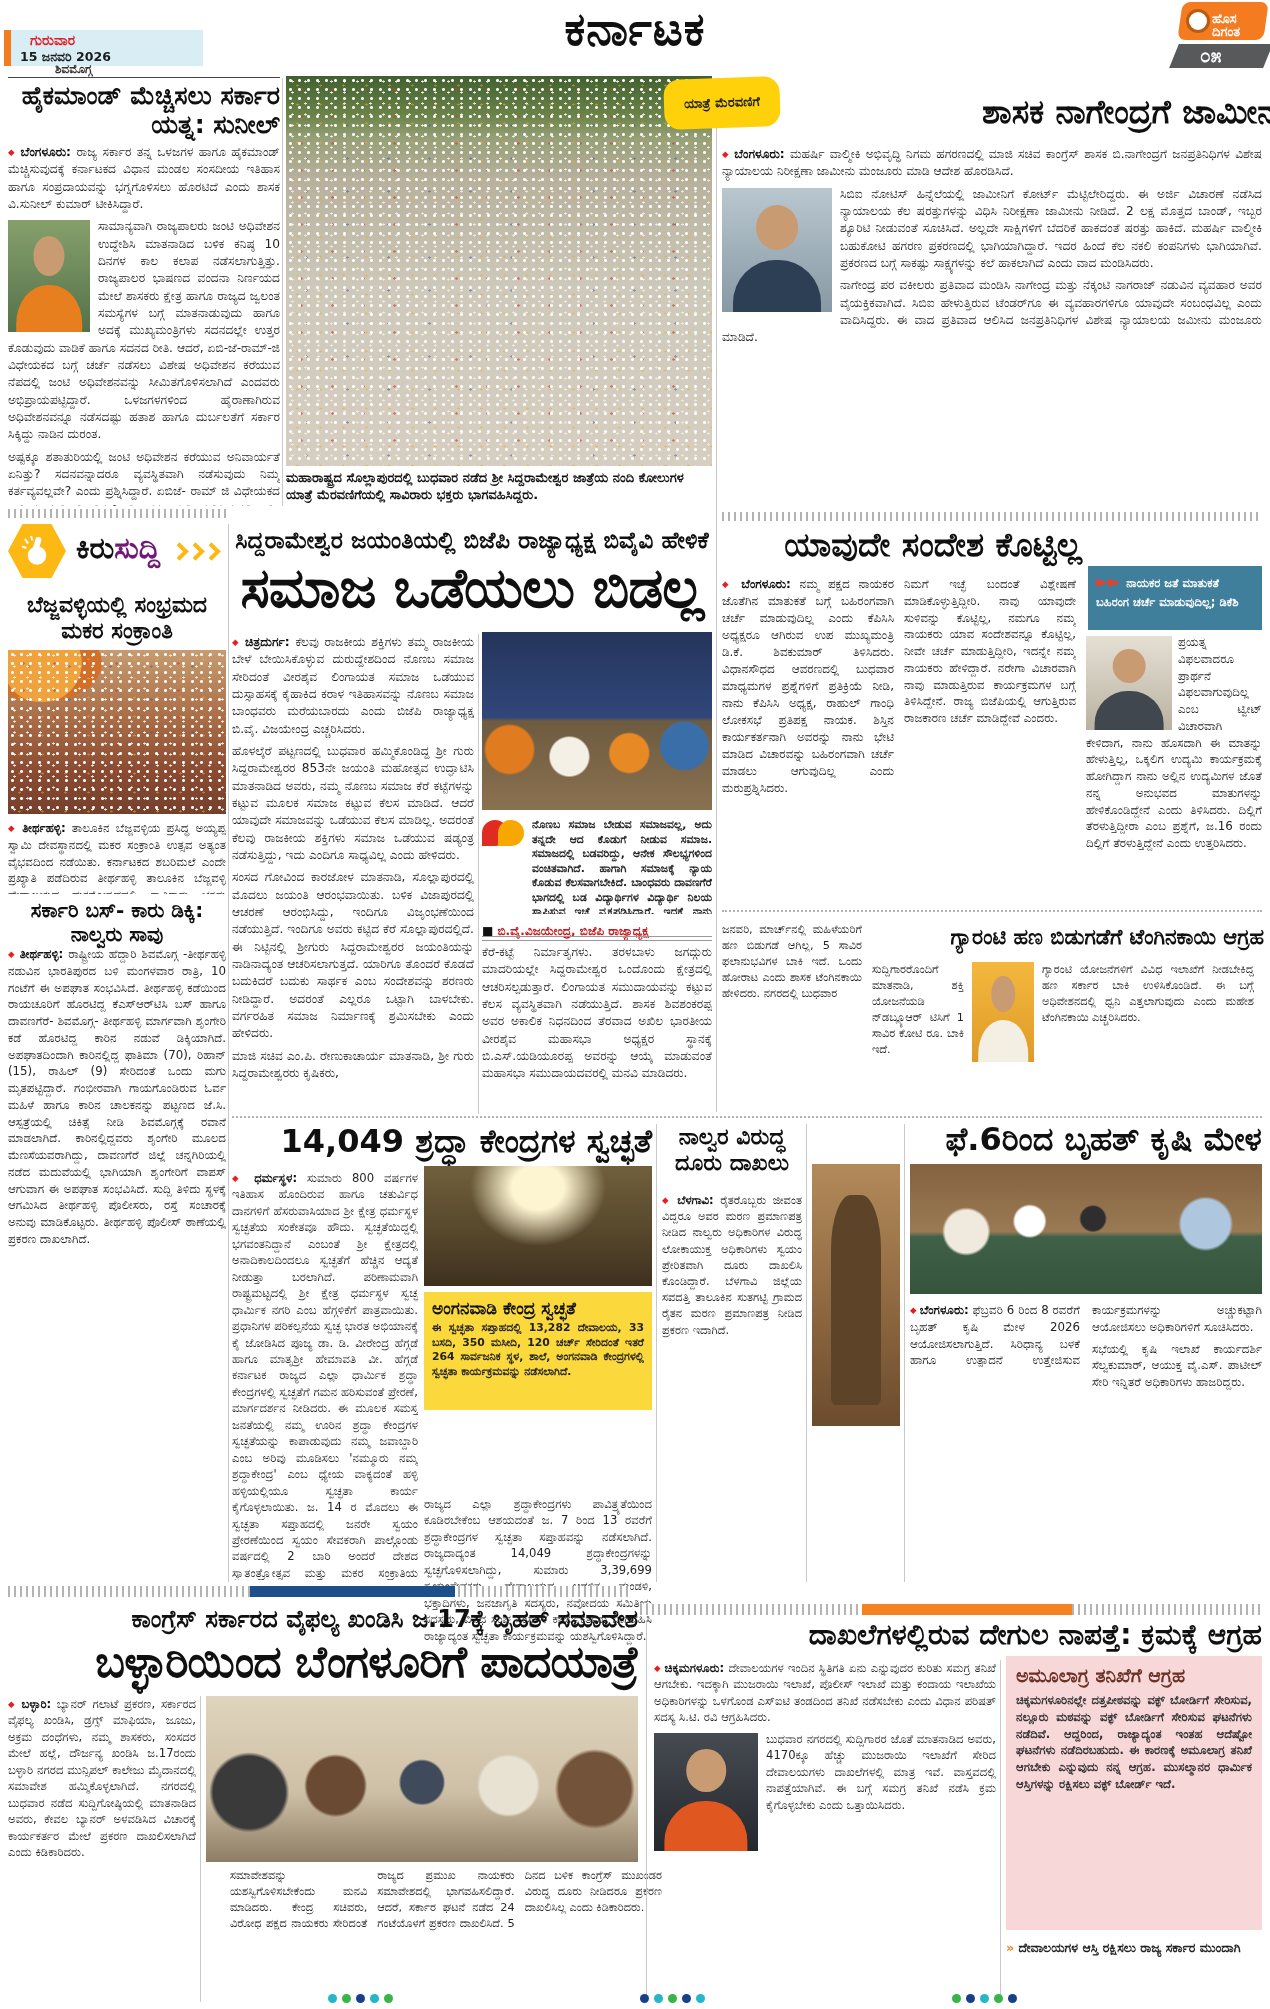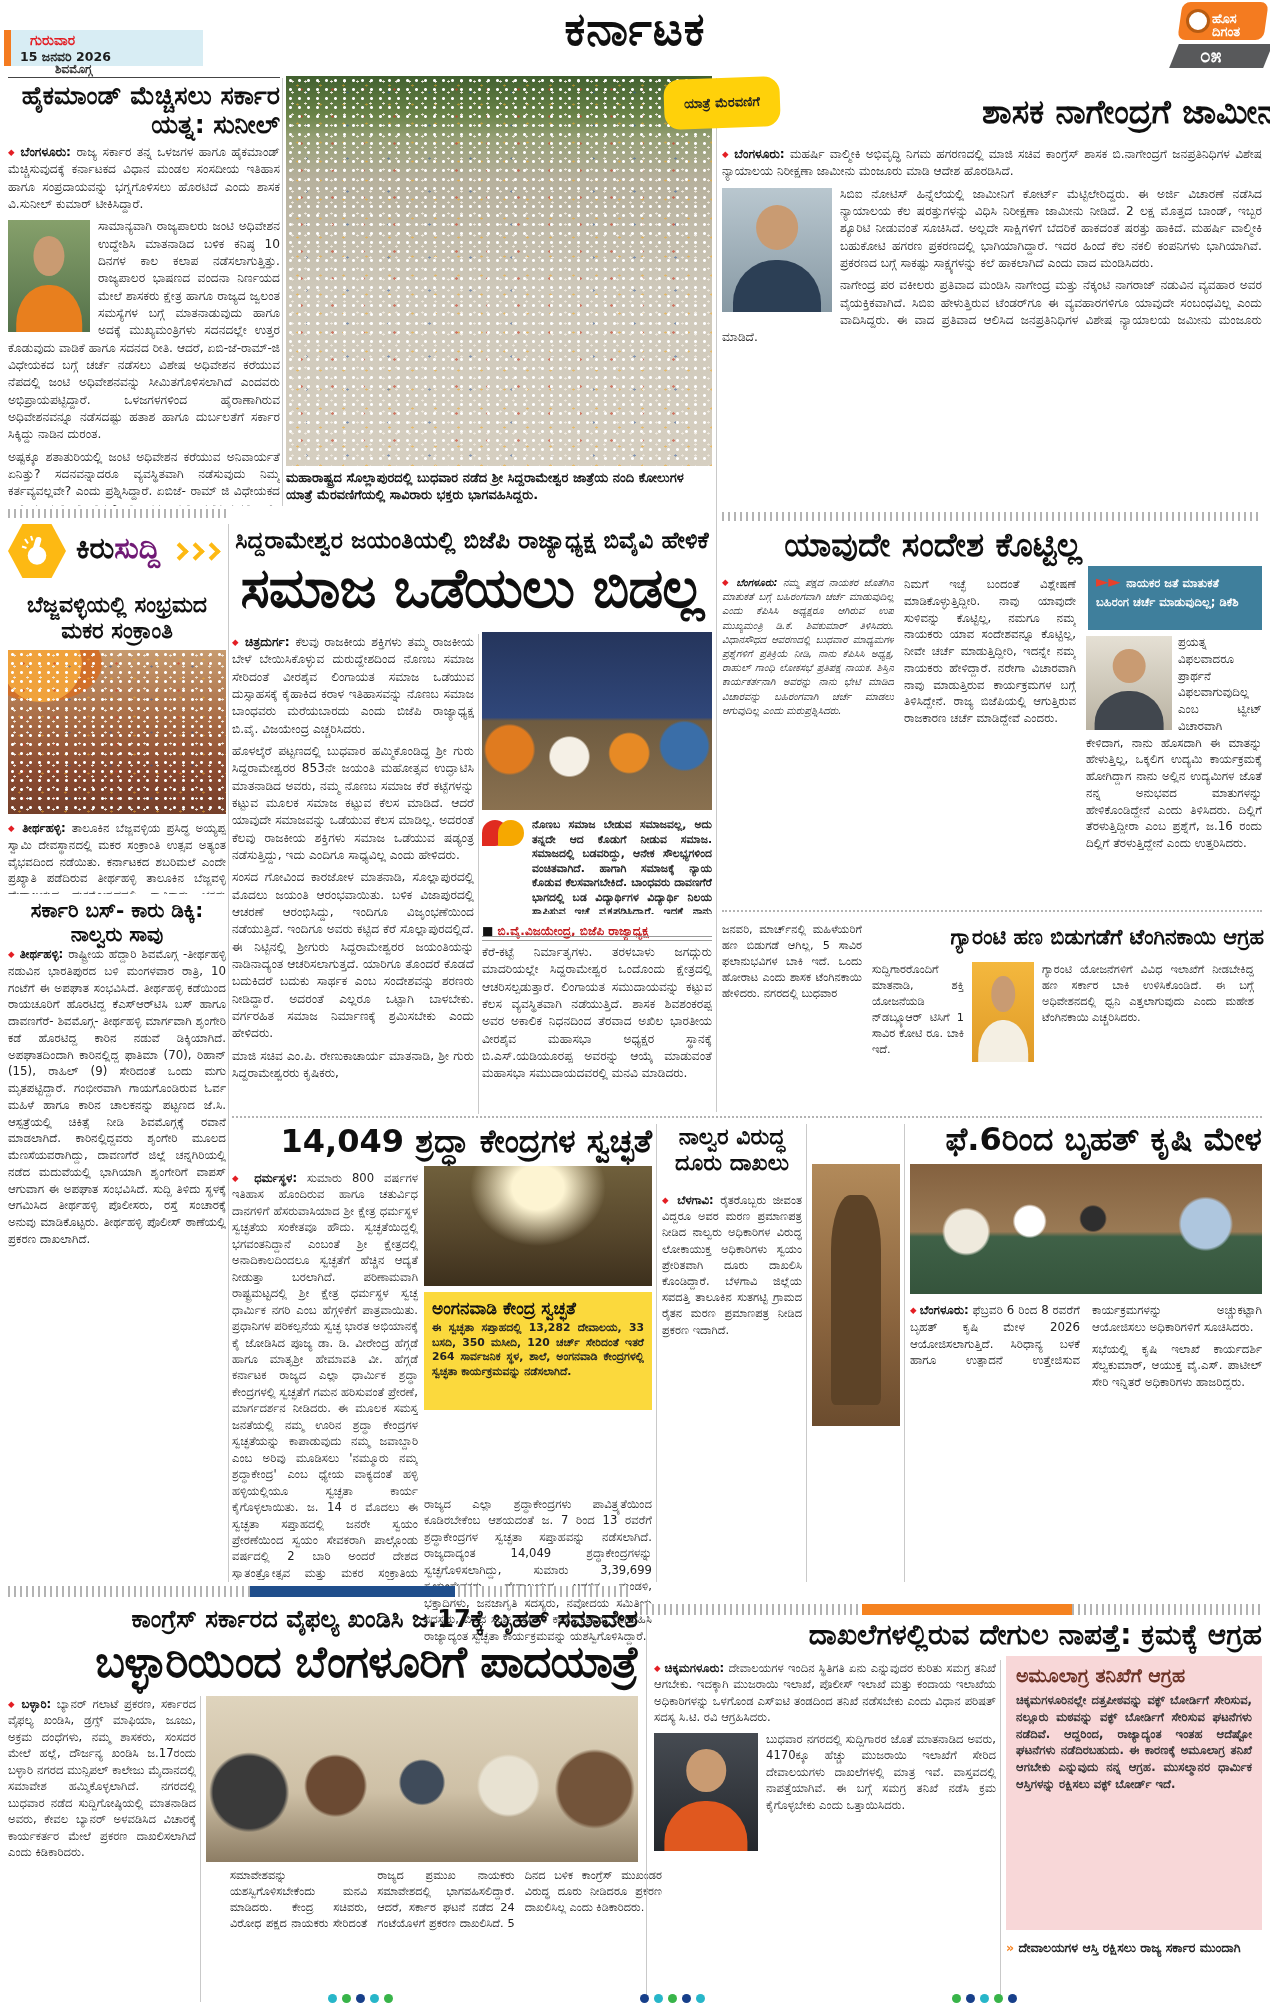--- a/index.html
+++ b/index.html
@@ -165,21 +165,21 @@
   <div class="abs bt" style="left:482px;top:944px;width:230px;height:170px;overflow:hidden;">
     <p>ಕೆರೆ-ಕಟ್ಟೆ ನಿರ್ಮಾತೃಗಳು. ತರಳಬಾಳು ಜಗದ್ಗುರು ಮಾದರಿಯಲ್ಲೇ ಸಿದ್ದರಾಮೇಶ್ವರ ಒಂದೊಂದು ಕ್ಷೇತ್ರದಲ್ಲಿ ಆಚರಿಸಲ್ಪಡುತ್ತಾರೆ. ಲಿಂಗಾಯತ ಸಮುದಾಯವನ್ನು ಕಟ್ಟುವ ಕೆಲಸ ವ್ಯವಸ್ಥಿತವಾಗಿ ನಡೆಯುತ್ತಿದೆ. ಶಾಸಕ ಶಿವಶಂಕರಪ್ಪ ಅವರ ಅಕಾಲಿಕ ನಿಧನದಿಂದ ತೆರವಾದ ಅಖಿಲ ಭಾರತೀಯ ವೀರಶೈವ ಮಹಾಸಭಾ ಅಧ್ಯಕ್ಷರ ಸ್ಥಾನಕ್ಕೆ ಬಿ.ಎಸ್.ಯಡಿಯೂರಪ್ಪ ಅವರನ್ನು ಆಯ್ಕೆ ಮಾಡುವಂತೆ ಮಹಾಸಭಾ ಸಮುದಾಯದವರಲ್ಲಿ ಮನವಿ ಮಾಡಿದರು.</p>
   </div>
 
   <div class="hatch" style="left:722px;top:512px;width:540px;height:9px;"></div>
   <div class="abs hl" style="left:722px;top:527px;width:360px;font-size:33px;">ಯಾವುದೇ ಸಂದೇಶ ಕೊಟ್ಟಿಲ್ಲ</div>
   <div class="abs" style="left:1088px;top:566px;width:174px;height:64px;background:#3f7f9c;padding:6px 8px;box-sizing:border-box;">
     <span class="boxmk">►► </span><span style="color:#fff;font-weight:bold;font-size:11.5px;line-height:1.3;">ನಾಯಕರ ಜತೆ ಮಾತುಕತೆ ಬಹಿರಂಗ ಚರ್ಚೆ ಮಾಡುವುದಿಲ್ಲ; ಡಿಕೆಶಿ</span>
   </div>
   <div class="abs" style="left:722px;top:576px;width:540px;height:332px;display:flex;gap:10px;">
-    <div class="bt" style="width:172px;height:330px;overflow:hidden;font-size:10px;font-style:italic;">
+    <div class="bt" style="width:172px;height:330px;overflow:hidden;font-size:12px;">
       <p><span class="dl">ಬೆಂಗಳೂರು:</span> <span>ನಮ್ಮ ಪಕ್ಷದ ನಾಯಕರ ಜೊತೆಗಿನ ಮಾತುಕತೆ ಬಗ್ಗೆ ಬಹಿರಂಗವಾಗಿ ಚರ್ಚೆ ಮಾಡುವುದಿಲ್ಲ ಎಂದು ಕೆಪಿಸಿಸಿ ಅಧ್ಯಕ್ಷರೂ ಆಗಿರುವ ಉಪ ಮುಖ್ಯಮಂತ್ರಿ ಡಿ.ಕೆ. ಶಿವಕುಮಾರ್ ತಿಳಿಸಿದರು. ವಿಧಾನಸೌಧದ ಆವರಣದಲ್ಲಿ ಬುಧವಾರ ಮಾಧ್ಯಮಗಳ ಪ್ರಶ್ನೆಗಳಿಗೆ ಪ್ರತಿಕ್ರಿಯೆ ನೀಡಿ, ನಾನು ಕೆಪಿಸಿಸಿ ಅಧ್ಯಕ್ಷ, ರಾಹುಲ್ ಗಾಂಧಿ ಲೋಕಸಭೆ ಪ್ರತಿಪಕ್ಷ ನಾಯಕ. ಶಿಸ್ತಿನ ಕಾರ್ಯಕರ್ತನಾಗಿ ಅವರನ್ನು ನಾನು ಭೇಟಿ ಮಾಡಿದ ವಿಚಾರವನ್ನು ಬಹಿರಂಗವಾಗಿ ಚರ್ಚೆ ಮಾಡಲು ಆಗುವುದಿಲ್ಲ ಎಂದು ಮರುಪ್ರಶ್ನಿಸಿದರು.</span></p>
     </div>
     <div class="bt" style="width:172px;height:330px;overflow:hidden;font-size:11.8px;">
       <p>ನಿಮಗೆ ಇಚ್ಛೆ ಬಂದಂತೆ ವಿಶ್ಲೇಷಣೆ ಮಾಡಿಕೊಳ್ಳುತ್ತಿದ್ದೀರಿ. ನಾವು ಯಾವುದೇ ಸುಳಿವನ್ನು ಕೊಟ್ಟಿಲ್ಲ, ನಮಗೂ ನಮ್ಮ ನಾಯಕರು ಯಾವ ಸಂದೇಶವನ್ನೂ ಕೊಟ್ಟಿಲ್ಲ, ನೀವೇ ಚರ್ಚೆ ಮಾಡುತ್ತಿದ್ದೀರಿ, ಇದನ್ನೇ ನಮ್ಮ ನಾಯಕರು ಹೇಳಿದ್ದಾರೆ. ನರೇಗಾ ವಿಚಾರವಾಗಿ ನಾವು ಮಾಡುತ್ತಿರುವ ಕಾರ್ಯಕ್ರಮಗಳ ಬಗ್ಗೆ ತಿಳಿಸಿದ್ದೇನೆ. ರಾಜ್ಯ ಬಿಜೆಪಿಯಲ್ಲಿ ಆಗುತ್ತಿರುವ ರಾಜಕಾರಣ ಚರ್ಚೆ ಮಾಡಿದ್ದೇವೆ ಎಂದರು.</p>
     </div>
     <div class="bt" style="width:176px;height:330px;overflow:hidden;font-size:11.8px;padding-top:58px;box-sizing:border-box;">
       <div class="ph ph-dks port" style="position:relative;float:left;width:86px;height:94px;margin:2px 6px 2px 0;"></div>
       <p>ಪ್ರಯತ್ನ ವಿಫಲವಾದರೂ ಪ್ರಾರ್ಥನೆ ವಿಫಲವಾಗುವುದಿಲ್ಲ ಎಂಬ ಟ್ವೀಟ್ ವಿಚಾರವಾಗಿ ಕೇಳಿದಾಗ, ನಾನು ಹೊಸದಾಗಿ ಈ ಮಾತನ್ನು ಹೇಳುತ್ತಿಲ್ಲ, ಒಕ್ಕಲಿಗ ಉದ್ಯಮಿ ಕಾರ್ಯಕ್ರಮಕ್ಕೆ ಹೋಗಿದ್ದಾಗ ನಾನು ಅಲ್ಲಿನ ಉದ್ಯಮಿಗಳ ಜೊತೆ ನನ್ನ ಅನುಭವದ ಮಾತುಗಳನ್ನು ಹೇಳಿಕೊಂಡಿದ್ದೇನೆ ಎಂದು ತಿಳಿಸಿದರು. ದಿಲ್ಲಿಗೆ ತೆರಳುತ್ತಿದ್ದೀರಾ ಎಂಬ ಪ್ರಶ್ನೆಗೆ, ಜ.16 ರಂದು ದಿಲ್ಲಿಗೆ ತೆರಳುತ್ತಿದ್ದೇನೆ ಎಂದು ಉತ್ತರಿಸಿದರು.</p>
     </div>
   </div>

